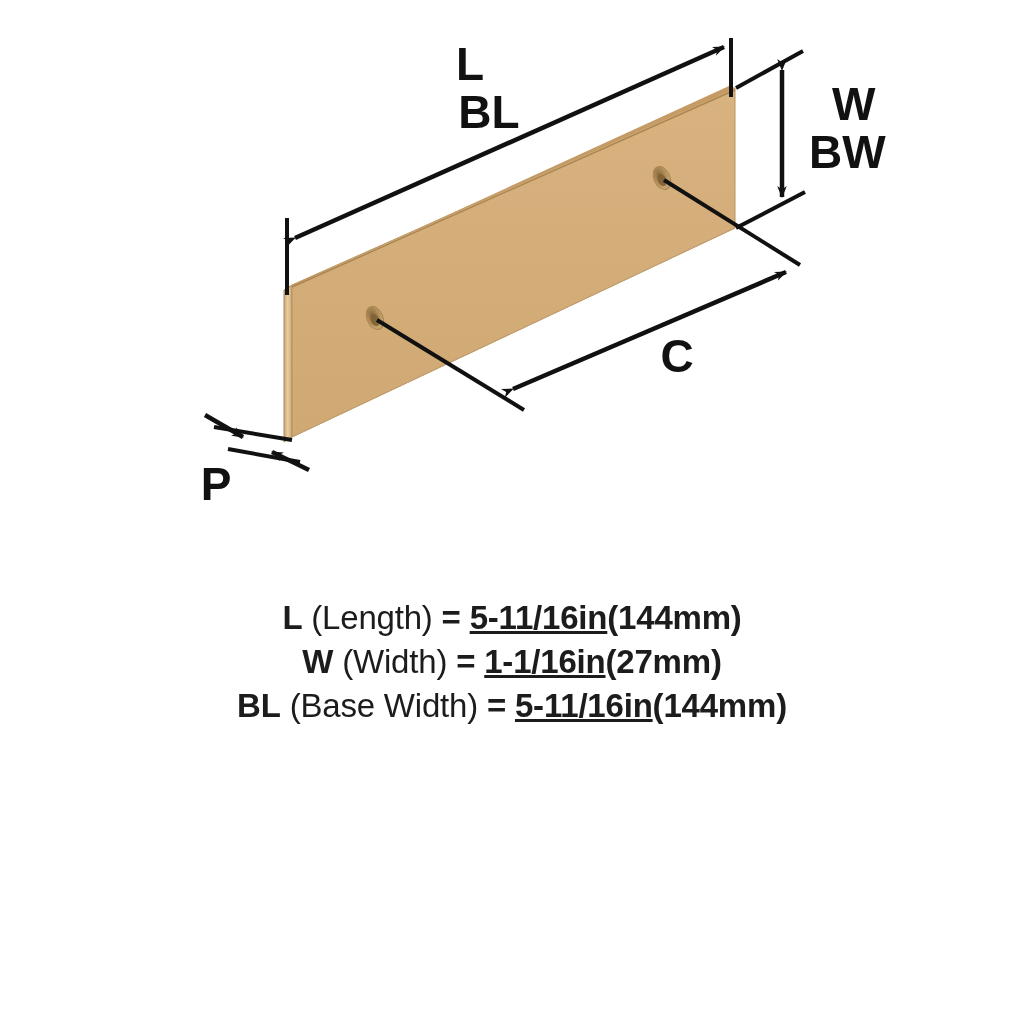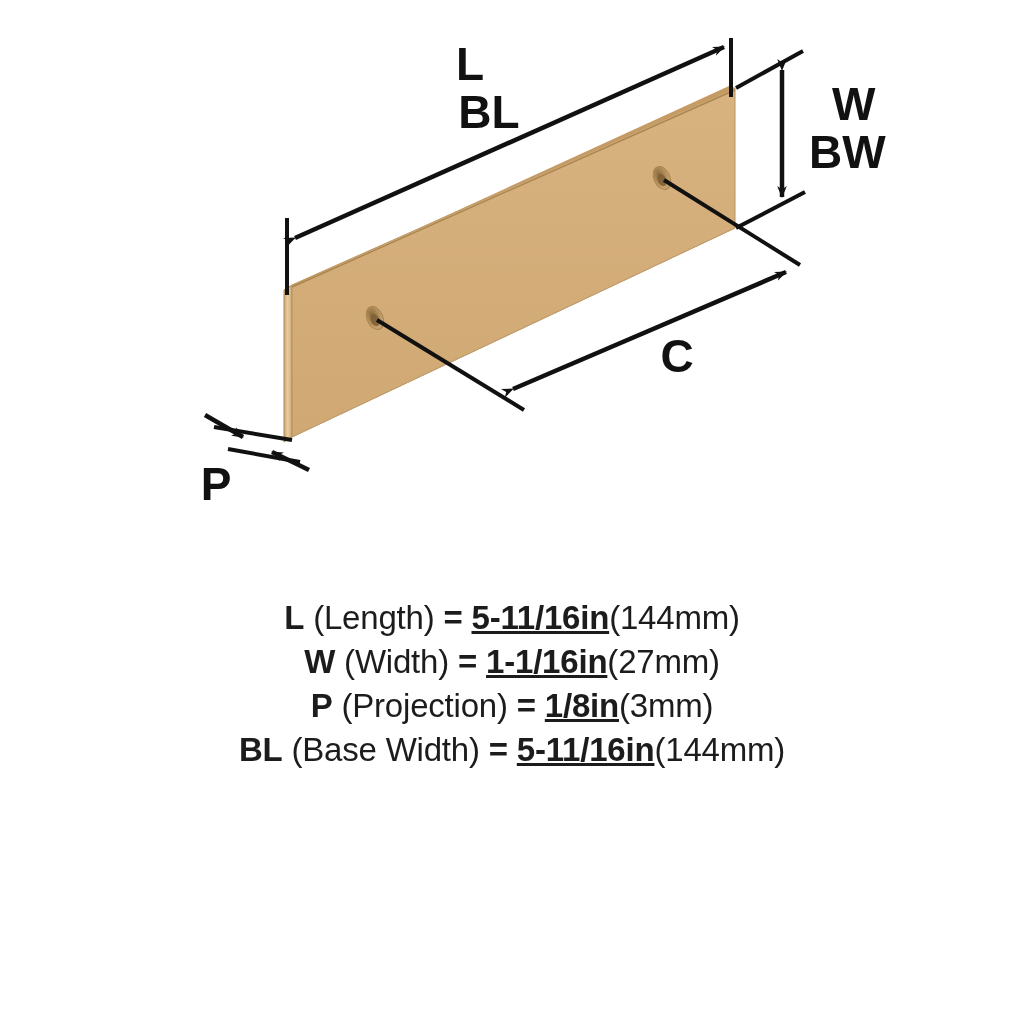--- a/index.html
+++ b/index.html
@@ -56,21 +56,21 @@
     font-weight: normal;
   }
   .lg-eq {
     font-weight: bold;
   }
   .lg-val {
     font-weight: bold;
     text-decoration: underline;
   }
   .lg-metric {
-    font-weight: normal;
+    font-weight: bold;
   }
 </style>
 </head>
 <body>
 
 <div id="page">
 
   <svg id="diagram-svg" viewBox="0 0 1024 560">
     <defs>
       <marker id="arrowEnd" markerWidth="13" markerHeight="13" refX="11" refY="5.2" orient="auto" markerUnits="userSpaceOnUse">
@@ -170,26 +170,20 @@
       <span class="lg-val">5-11/16in</span><span class="lg-metric">(144mm)</span>
     </div>
 
     <div class="legend-row">
       <span class="lg-code">W</span>
       <span class="lg-name">(Width)</span>
       <span class="lg-eq">=</span>
       <span class="lg-val">1-1/16in</span><span class="lg-metric">(27mm)</span>
     </div>
 
-    <div class="legend-row">
-      <span class="lg-code">P</span>
-      <span class="lg-name">(Projection)</span>
-      <span class="lg-eq">=</span>
-      <span class="lg-val">1/8in</span><span class="lg-metric">(3mm)</span>
-    </div>
 
 
     <div class="legend-row">
       <span class="lg-code">BL</span>
       <span class="lg-name">(Base Width)</span>
       <span class="lg-eq">=</span>
       <span class="lg-val">5-11/16in</span><span class="lg-metric">(144mm)</span>
     </div>
 
 

